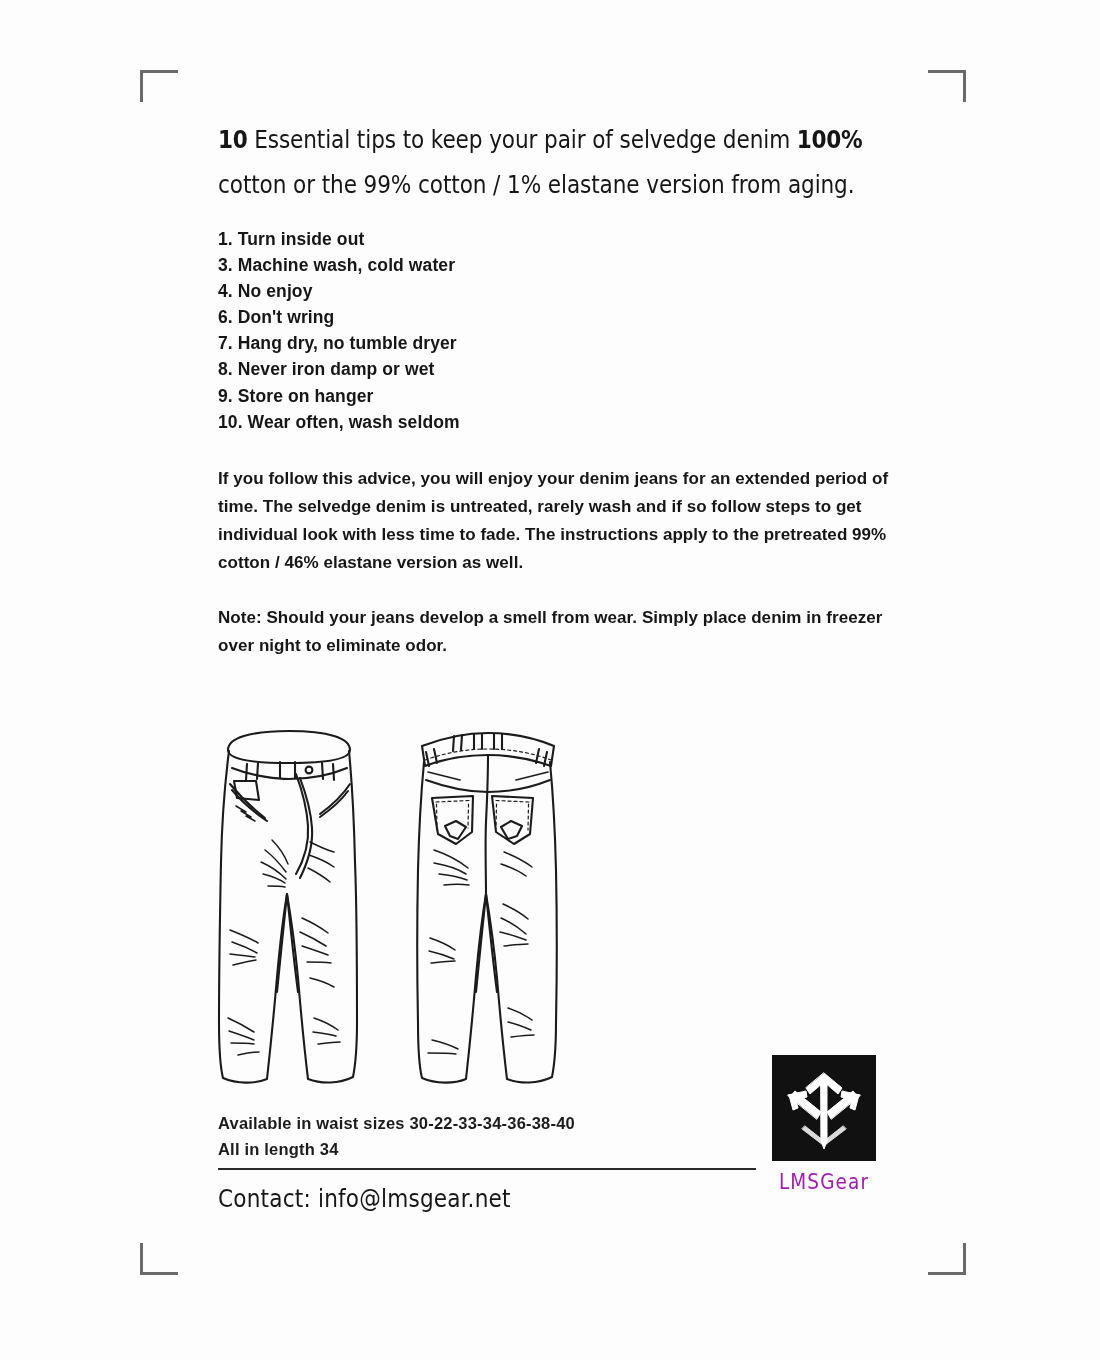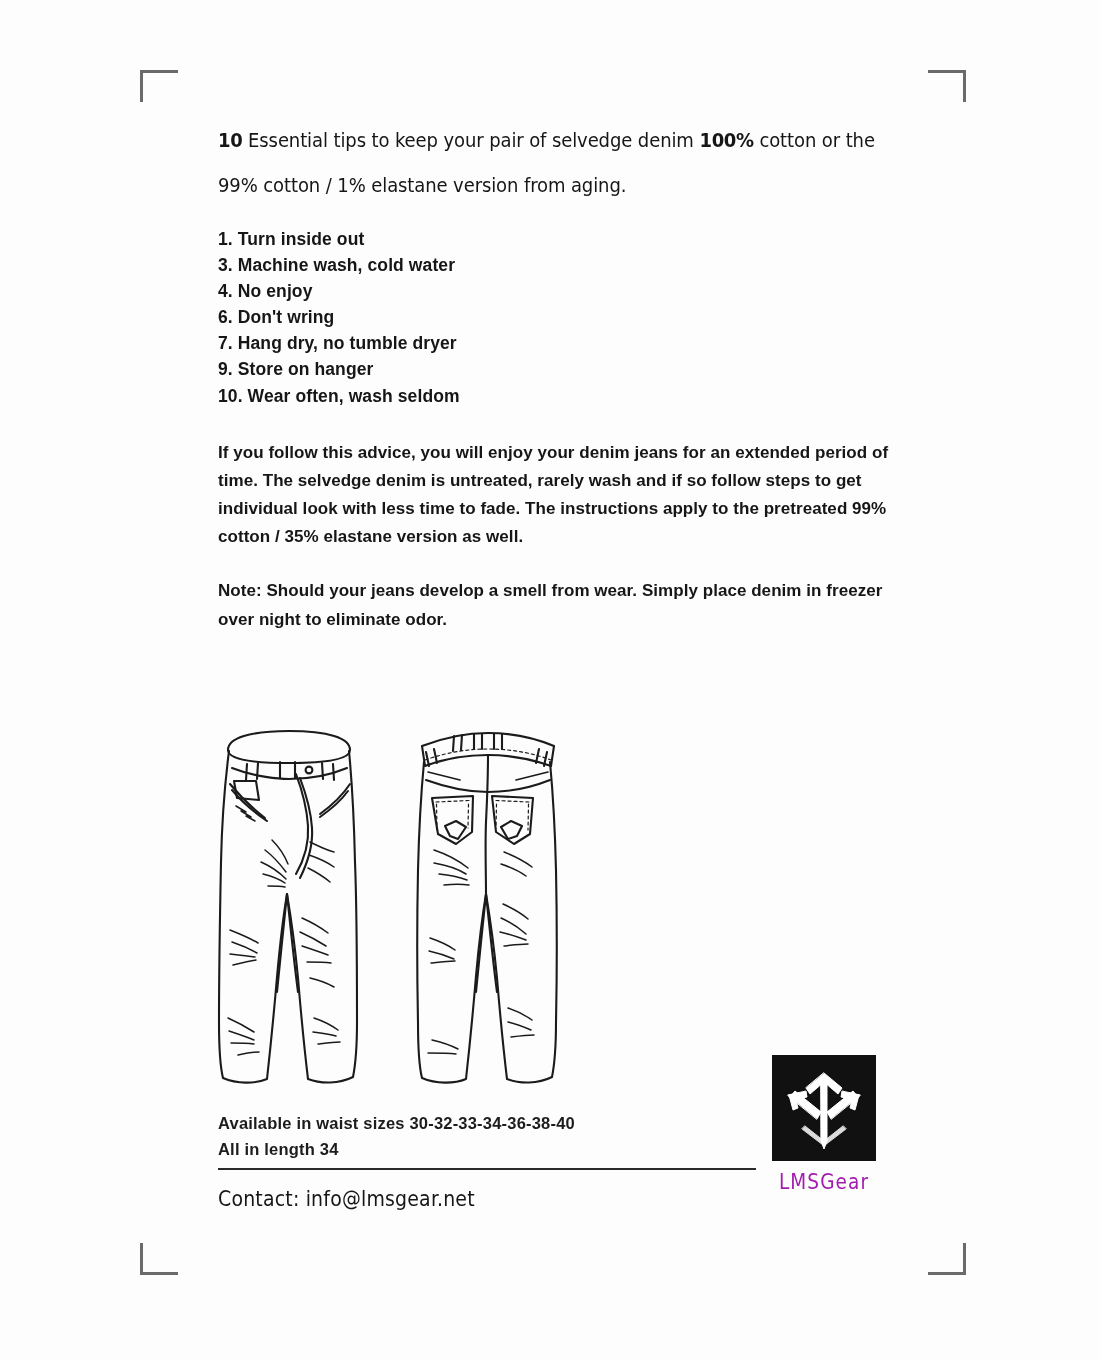--- a/index.html
+++ b/index.html
@@ -59,21 +59,21 @@
   }
 
   
   .cond {
     font-family: "Liberation Sans Narrow", "DejaVu Sans Condensed", "Liberation Sans", sans-serif;
     font-stretch: condensed;
     transform-origin: left center;
   }
 
   .headline {
-    font-size: 20px;
+    font-size: 24px;
     line-height: 45px;
     letter-spacing: -0.1px;
     color: #161616;
     margin: 0 0 10px 0;
     font-weight: 400;
     max-width: 700px;
   }
   .headline .hv { font-weight: 700; letter-spacing: -0.3px; }
 
   .tips {
@@ -136,21 +136,21 @@
     top: 1168px;
     width: 538px;
     height: 2px;
     background: #2a2a2a;
   }
 
   .contact {
     position: absolute;
     left: 218px;
     top: 1183px;
-    font-size: 21px;
+    font-size: 24px;
     line-height: 32px;
     color: #161616;
     letter-spacing: 0.2px;
     white-space: nowrap;
   }
 
   
   .logo-block {
     position: absolute;
     left: 772px;
@@ -199,25 +199,26 @@
   <div class="content">
 
     <h1 class="headline cond"><span class="hv">10</span><span> Essential tips to keep your pair of selvedge denim </span><span class="hv">100%</span><span> cotton</span> <span>or the 99% cotton / 1% elastane version from aging.</span></h1>
 
     <ul class="tips">
       <li><span class="num">1.</span> <span>Turn inside out</span></li>
       <li><span class="num">3.</span> <span>Machine wash, cold water</span></li>
       <li><span class="num">4.</span> <span>No enjoy</span></li>
       <li><span class="num">6.</span> <span>Don't wring</span></li>
       <li><span class="num">7.</span> <span>Hang dry, no tumble dryer</span></li>
+      <li><span class="num">8.</span> <span>Never iron damp or wet</span></li>
       <li><span class="num">9.</span> <span>Store on hanger</span></li>
       <li><span class="num">10.</span> <span>Wear often, wash seldom</span></li>
     </ul>
 
-    <p class="para first">If you follow this advice, you will enjoy your denim jeans for an extended period of time. The selvedge denim is untreated, rarely wash and if so follow steps to get individual look with less time to fade. The instructions apply to the pretreated 99% cotton / 35% elastane version as well.</p>
+    <p class="para first">If you follow this advice, you will enjoy your denim jeans for an extended period of time. The selvedge denim is untreated, rarely wash and if so follow steps to get individual look with less time to fade. The instructions apply to the pretreated 99% cotton / 46% elastane version as well.</p>
     <p class="para note">Note: Should your jeans develop a smell from wear. Simply place denim in freezer over night to eliminate odor.</p>
   </div>
 
   <div class="jeans-row">
 
     <svg class="jeans-front" width="160" height="370" viewBox="0 0 160 370" fill="none" stroke="#1b1b1b" stroke-width="2.1" stroke-linecap="round" stroke-linejoin="round">
 
       <path d="M18 28 C18 16 40 9 79 9 C118 9 140 16 140 28 C140 36 124 41 79 41 C34 41 18 36 18 28 Z"></path>
 
       <path d="M19 29 C15 60 12 95 11 140 C10 190 9 250 9 300 C9 330 11 348 13 356
@@ -333,21 +334,21 @@
       <path d="M103 315 C111 314 119 313 126 313" stroke-width="1.5"></path>
       <path d="M24 318 C33 320 42 323 50 327" stroke-width="1.5"></path>
       <path d="M20 331 C30 331 40 331 48 332" stroke-width="1.5"></path>
 
       <path d="M78 172 C75 200 71 240 68 270"></path>
       <path d="M78 172 C81 200 85 240 89 270"></path>
     </svg>
   </div>
 
   <div class="sizes">
-    <div>Available in waist sizes 30-32-33-34-36-38-40</div>
+    <div>Available in waist sizes 30-22-33-34-36-38-40</div>
     <div>All in length 34</div>
   </div>
 
   <div class="rule"></div>
 
   <div class="contact cond">Contact: info@lmsgear.net</div>
 
   <div class="logo-block">
     <svg class="logo-mark" viewBox="0 0 104 106">
       <rect x="0" y="0" width="104" height="106" fill="#111111"></rect>

